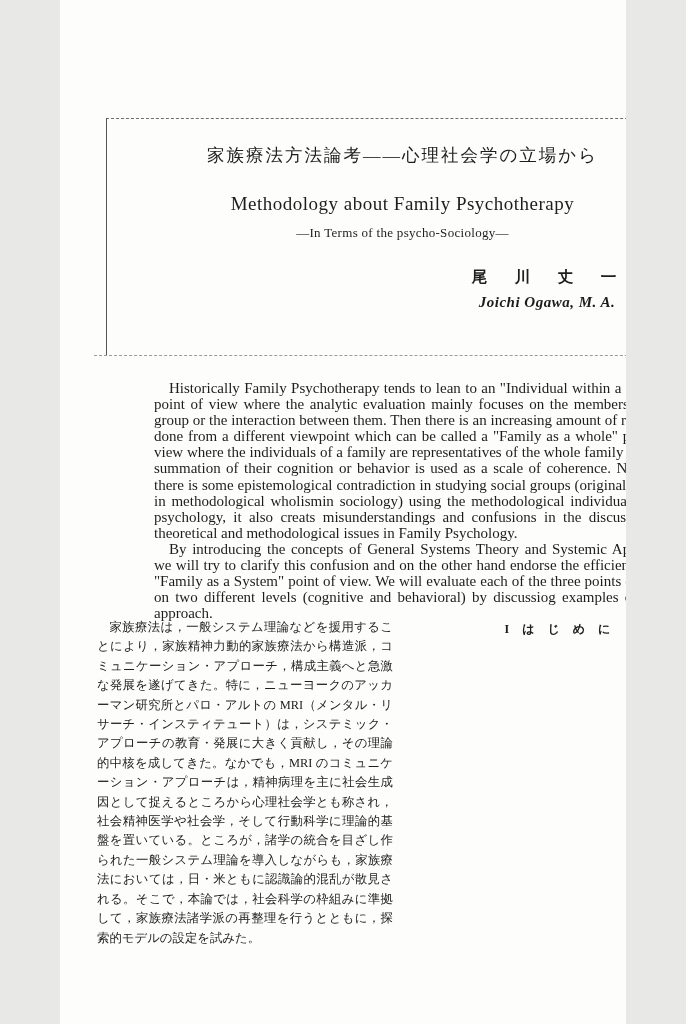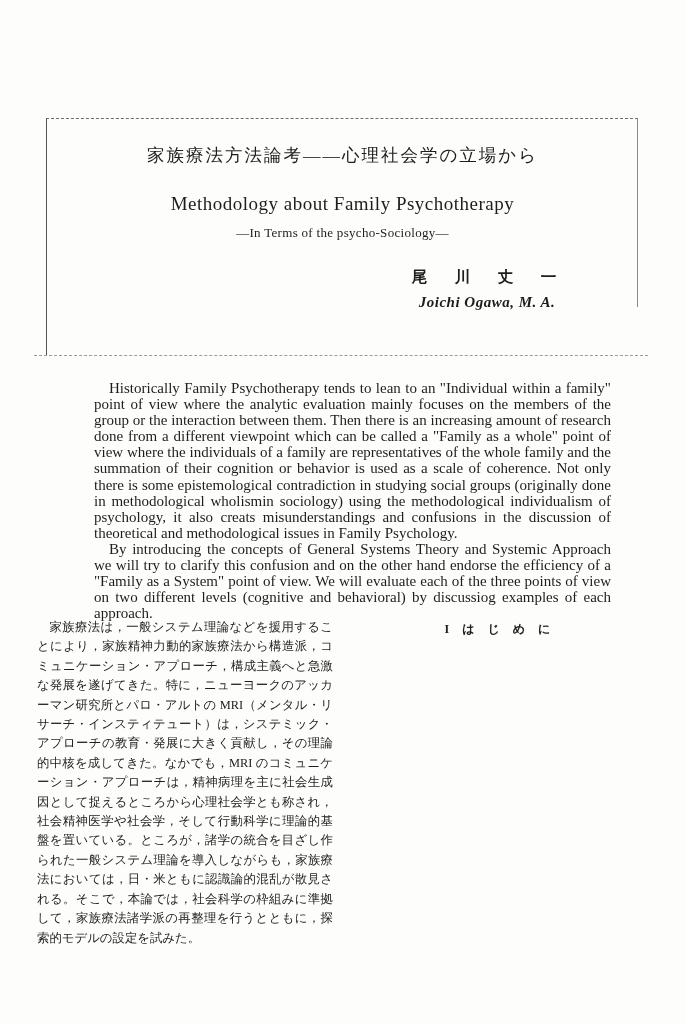--- a/index.html
+++ b/index.html
@@ -2,21 +2,21 @@
 <html><head>
 <meta charset="utf-8">
 <style>
   html, body {
     margin: 0;
     padding: 0;
     background: #e8e8e6;
   }
   .page {
     position: relative;
-    width: 686px;
+    width: 566px;
     height: 1024px;
     margin: 0 auto;
     background: #fdfdfc;
     font-family: "Liberation Serif", "DejaVu Serif", serif;
     color: #1d1d1d;
     overflow: hidden;
   }
   
   .title-box {
     position: absolute;

